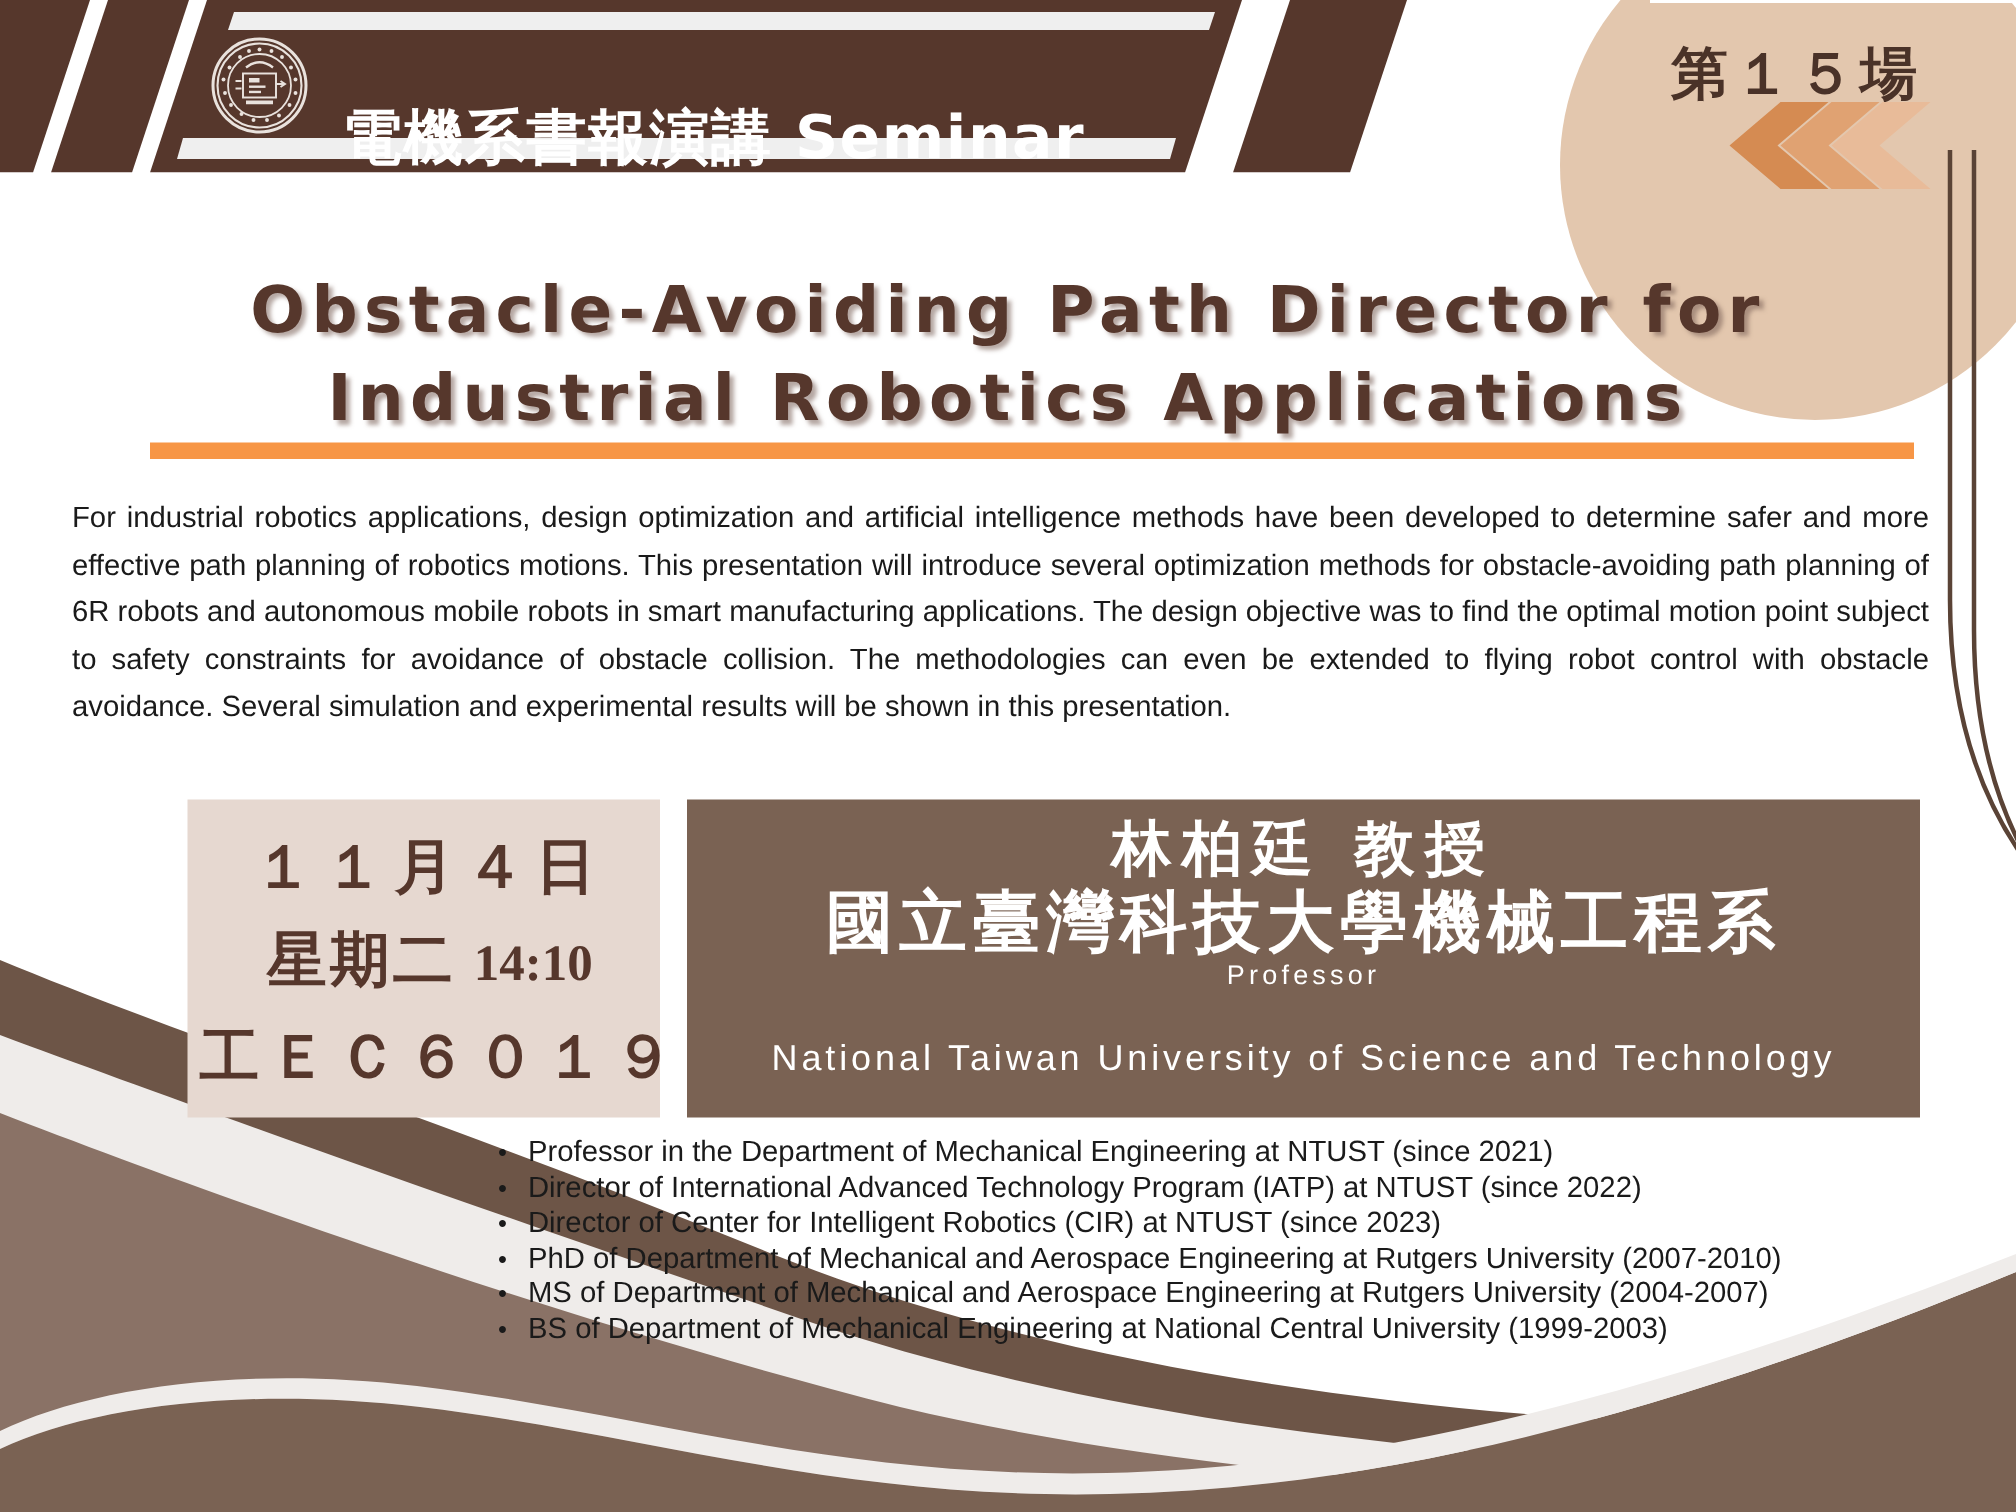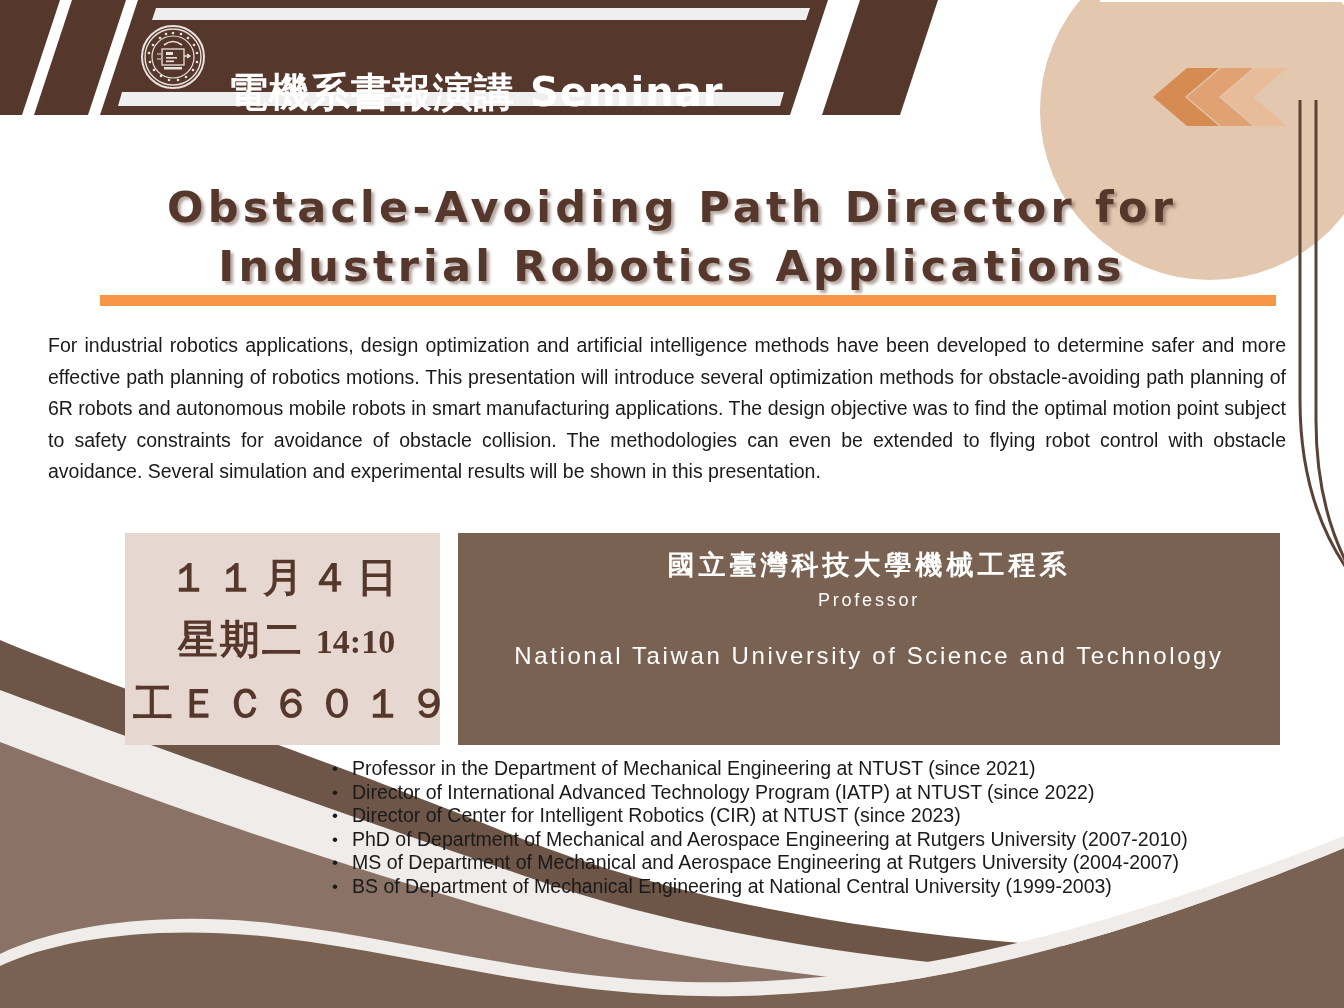--- a/index.html
+++ b/index.html
@@ -104,21 +104,21 @@
     box-sizing:border-box;
     text-align:center;
     color:#ffffff;
     padding-top:8px;
   }
   .sp-name{
     font-size:40px;font-weight:bold;letter-spacing:7px;line-height:50px;
     font-family:"DejaVu Sans","Liberation Sans",sans-serif;
   }
   .sp-dept{
-    font-size:27px;font-weight:bold;letter-spacing:4px;line-height:48px;
+    font-size:45px;font-weight:bold;letter-spacing:4px;line-height:48px;
     font-family:Liberation Serif, serif;
   }
   .sp-en{
     font-size:18px;letter-spacing:2.8px;line-height:23px;
     font-family:"Liberation Sans","DejaVu Sans",sans-serif;
   }
   .sp-en.small{font-size:24px;letter-spacing:2.6px;margin-top:32px;}
 
   
   .bio{
@@ -196,20 +196,21 @@
       <rect x="26" y="33" width="11" height="1.6" fill="#e9e2dd"></rect>
       <rect x="26" y="36.5" width="8" height="1.6" fill="#e9e2dd"></rect>
       <path d="M44,32 l5,0 M47,30 l3,2 l-3,2" stroke="#e9e2dd" stroke-width="1.3" fill="none"></path>
       <path d="M17,30 l4,0 M17,35 l4,0" stroke="#e9e2dd" stroke-width="1.2"></path>
       <rect x="24" y="43" width="18" height="2.5" fill="#e9e2dd"></rect>
     </svg>
 
     <div class="hdr-title">電機系書報演講 Seminar</div>
   </div>
 
+  <div class="session-no">第１５場</div>
 
   <svg style="position:absolute;left:1139px;top:68px;" width="150" height="58" viewBox="0 0 150 58">
     <polygon points="48,0 80,0 46,29 80,58 48,58 14,29" fill="#d58b52"></polygon>
     <polygon points="82,0 114,0 80,29 114,58 82,58 48,29" fill="#e0a272"></polygon>
     <polygon points="116,0 148,0 114,29 148,58 116,58 82,29" fill="#e8bb99"></polygon>
   </svg>
 
   <div class="title-block">
     <div class="title-line">Obstacle-Avoiding Path Director for</div>
     <div class="title-line">Industrial Robotics Applications</div>
@@ -221,20 +222,21 @@
   <div class="date-box">
     <div class="date-line date-l1">１１月４日</div>
     <div class="date-line date-l2">
       <span>星期二</span>
       <span class="date-time">14:10</span>
     </div>
     <div class="date-line date-l3">工ＥＣ６０１９</div>
   </div>
 
   <div class="speaker-box">
+    <div class="sp-name">林柏廷 教授</div>
     <div class="sp-dept">國立臺灣科技大學機械工程系</div>
     <div class="sp-en">Professor</div>
     <div class="sp-en small">National Taiwan University of Science and Technology</div>
   </div>
 
   <div class="bio">
     <div class="bio-row">
       <span class="bio-bullet">•</span>
       <span class="bio-text">Professor in the Department of Mechanical Engineering at NTUST (since 2021)</span>
     </div>

